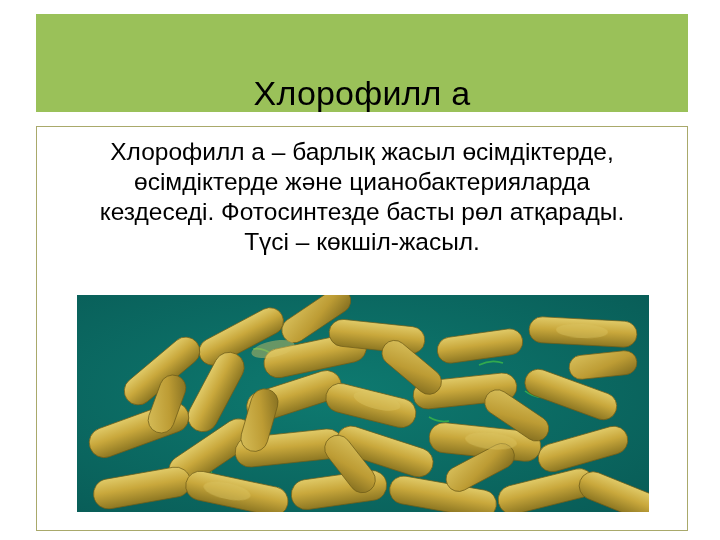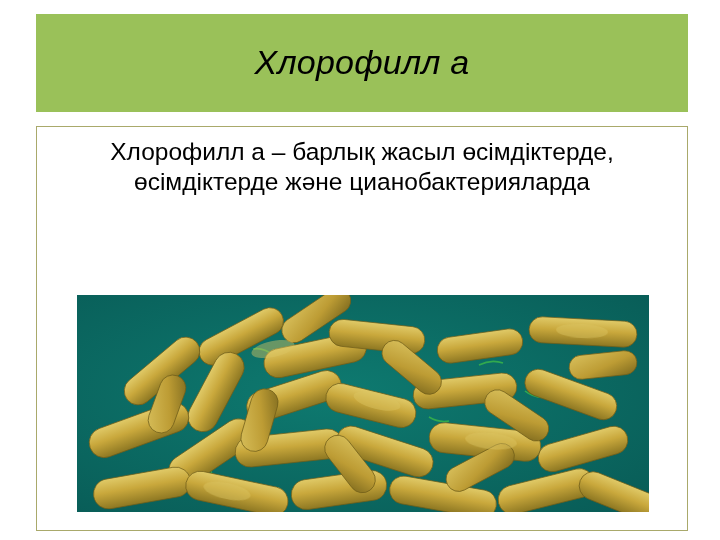--- a/index.html
+++ b/index.html
@@ -17,24 +17,23 @@
 
   
   #title-banner {
     position: absolute;
     left: 36px;
     top: 14px;
     width: 652px;
     height: 98px;
     background: #9ac159;
     display: flex;
-    align-items: center;
+    align-items: flex-end;
     justify-content: center;
     box-sizing: border-box;
-    font-style: italic;
   }
   #title-text {
     font-size: 34px;
     color: #000000;
     line-height: 1.1;
     letter-spacing: 0.2px;
     text-align: center;
     white-space: nowrap;
   }
 
@@ -85,20 +84,22 @@
 
 <div id="title-banner">
   <div id="title-text">Хлорофилл а</div>
 </div>
 
 <div id="content-box">
 
   <p id="body-paragraph">
     <span class="line">Хлорофилл а – барлық жасыл өсімдіктерде,</span>
     <span class="line">өсімдіктерде және цианобактерияларда</span>
+    <span class="line">кездеседі. Фотосинтезде басты рөл атқарады.</span>
+    <span class="line">Түсі – көкшіл-жасыл.</span>
   </p>
 
   <div id="figure-wrap">
     <svg id="micrograph" viewBox="0 0 572 217" preserveAspectRatio="none" xmlns="http://www.w3.org/2000/svg">
       <defs>
         <linearGradient id="rodGrad" x1="0" y1="0" x2="0" y2="1">
           <stop offset="0%" stop-color="#e0ca68"></stop>
           <stop offset="45%" stop-color="#c9a83c"></stop>
           <stop offset="100%" stop-color="#8d7722"></stop>
         </linearGradient>

